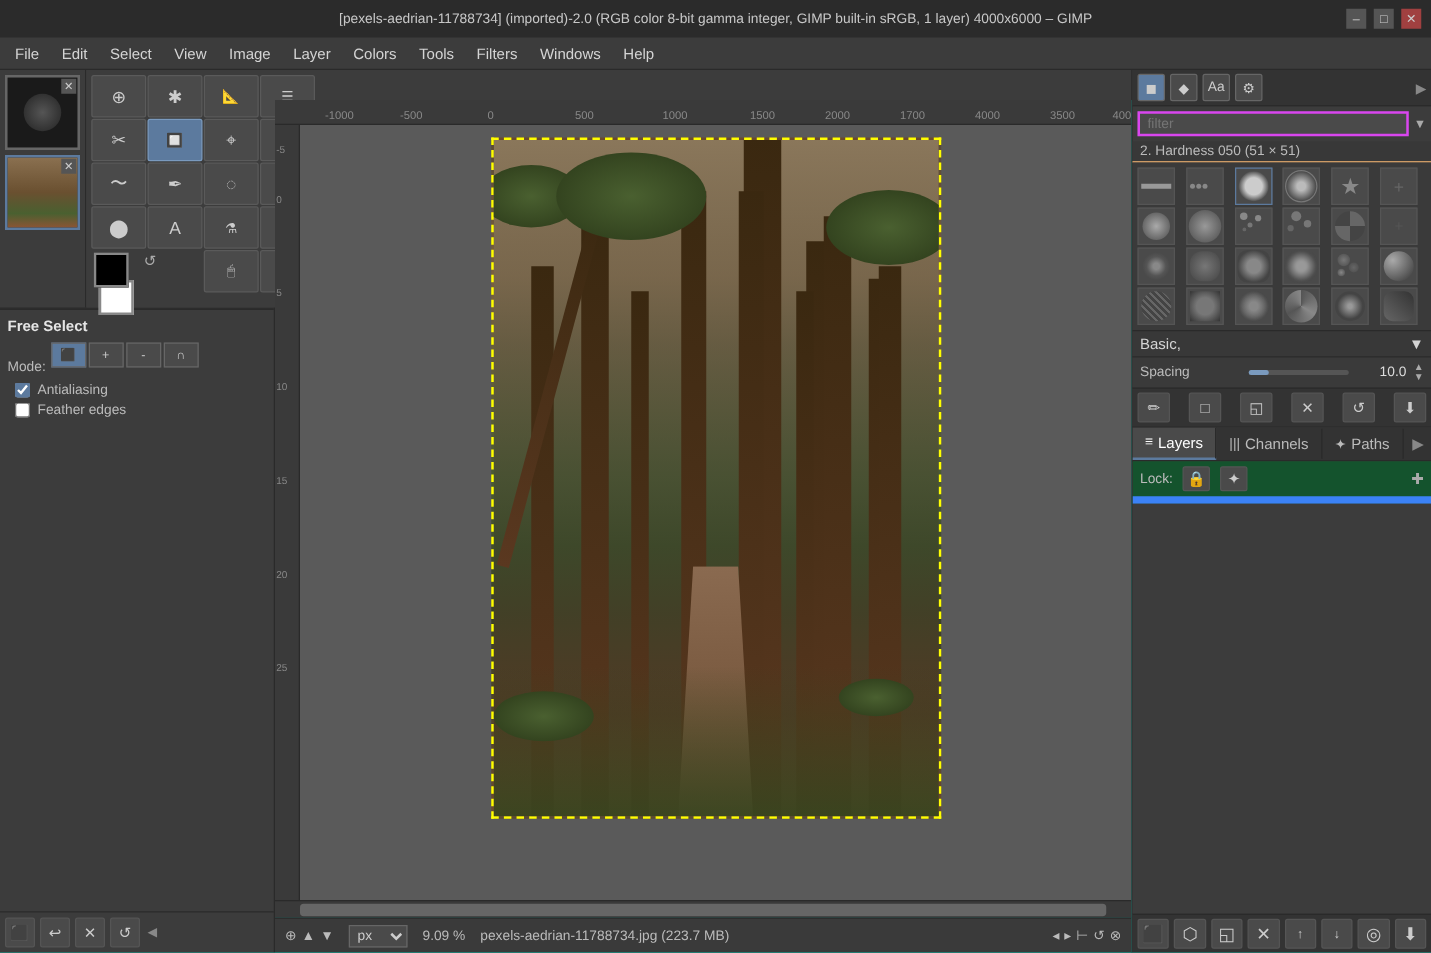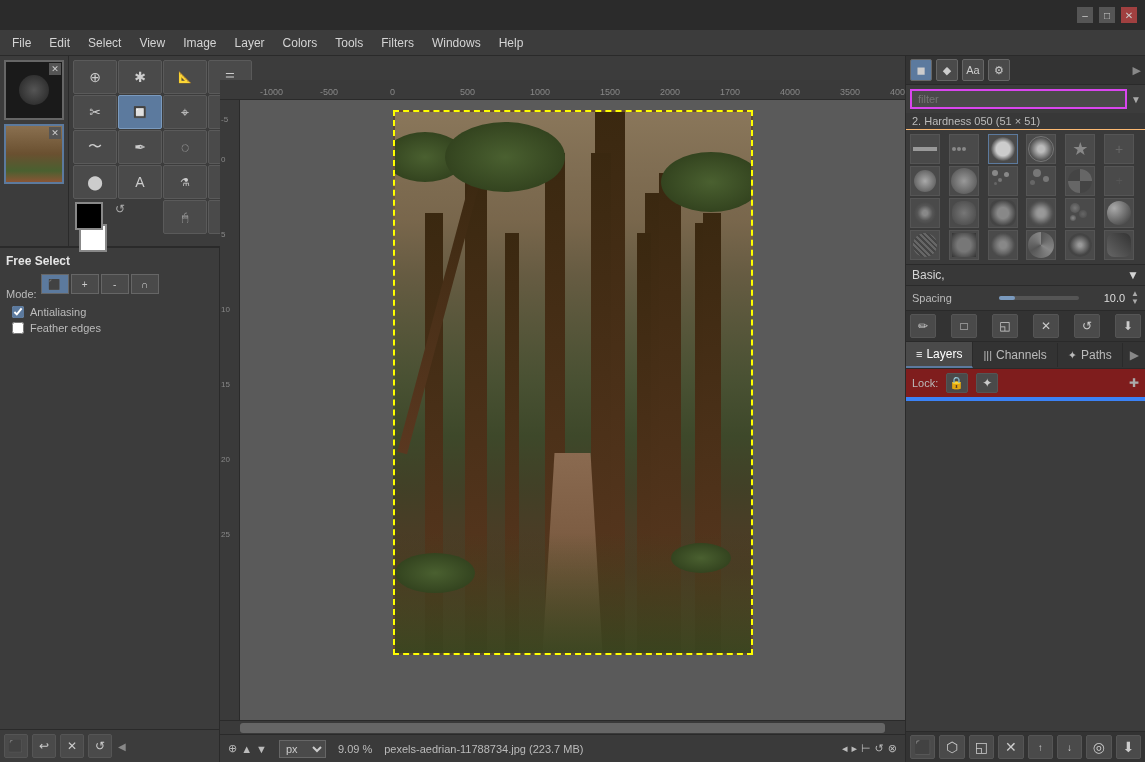--- a/index.html
+++ b/index.html
@@ -481,22 +481,22 @@
       border-bottom: 2px solid #5c7a9e;
     }
     .tab-icon { font-size: 11px; }
     .tab-expand { margin-left: auto; padding: 5px 6px; cursor: pointer; color: #888; }
 
     #lock-row {
       display: flex;
       align-items: center;
       padding: 4px 6px;
       gap: 8px;
-      border-bottom: 4px solid #3b82f6;
-      background: #7f1d1d;
+      border-bottom: 6px solid #3b82f6;
+      background: #14532d;
     }
     .lock-label { font-size: 11px; color: #bbb; }
     .lock-btn {
       width: 22px;
       height: 20px;
       background: #4a4a4a;
       border: 1px solid #555;
       display: flex;
       align-items: center;
       justify-content: center;
@@ -602,20 +602,21 @@
       color: #bbb;
     }
 
     
     .ti { display: flex; align-items: center; justify-content: center; font-size: 14px; }
   </style>
 </head>
 <body>
 
 <div id="title-bar">
+  <span style="font-size:11px;">[pexels-aedrian-11788734] (imported)-2.0 (RGB color 8-bit gamma integer, GIMP built-in sRGB, 1 layer) 4000x6000 – GIMP</span>
   <div class="win-controls">
     <button class="win-btn">–</button>
     <button class="win-btn">□</button>
     <button class="win-btn" style="background:#a04040;">✕</button>
   </div>
 </div>
 
 <div id="menu-bar">
   <span class="menu-item">File</span>
   <span class="menu-item">Edit</span>

